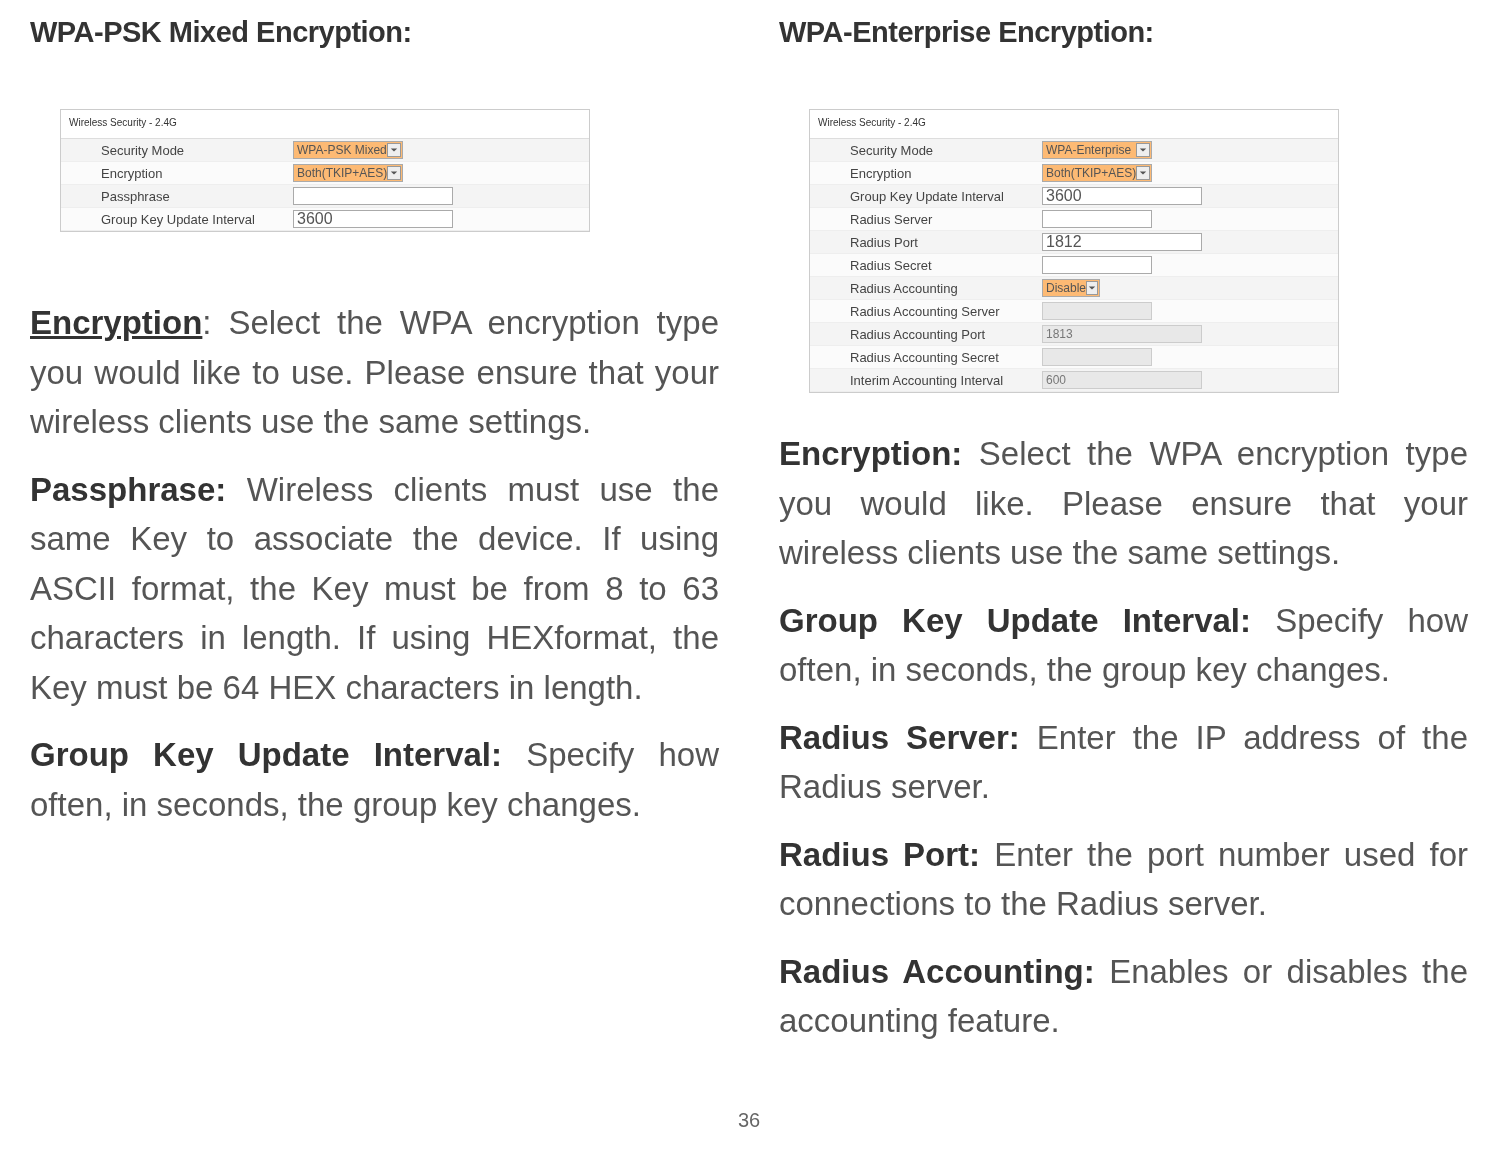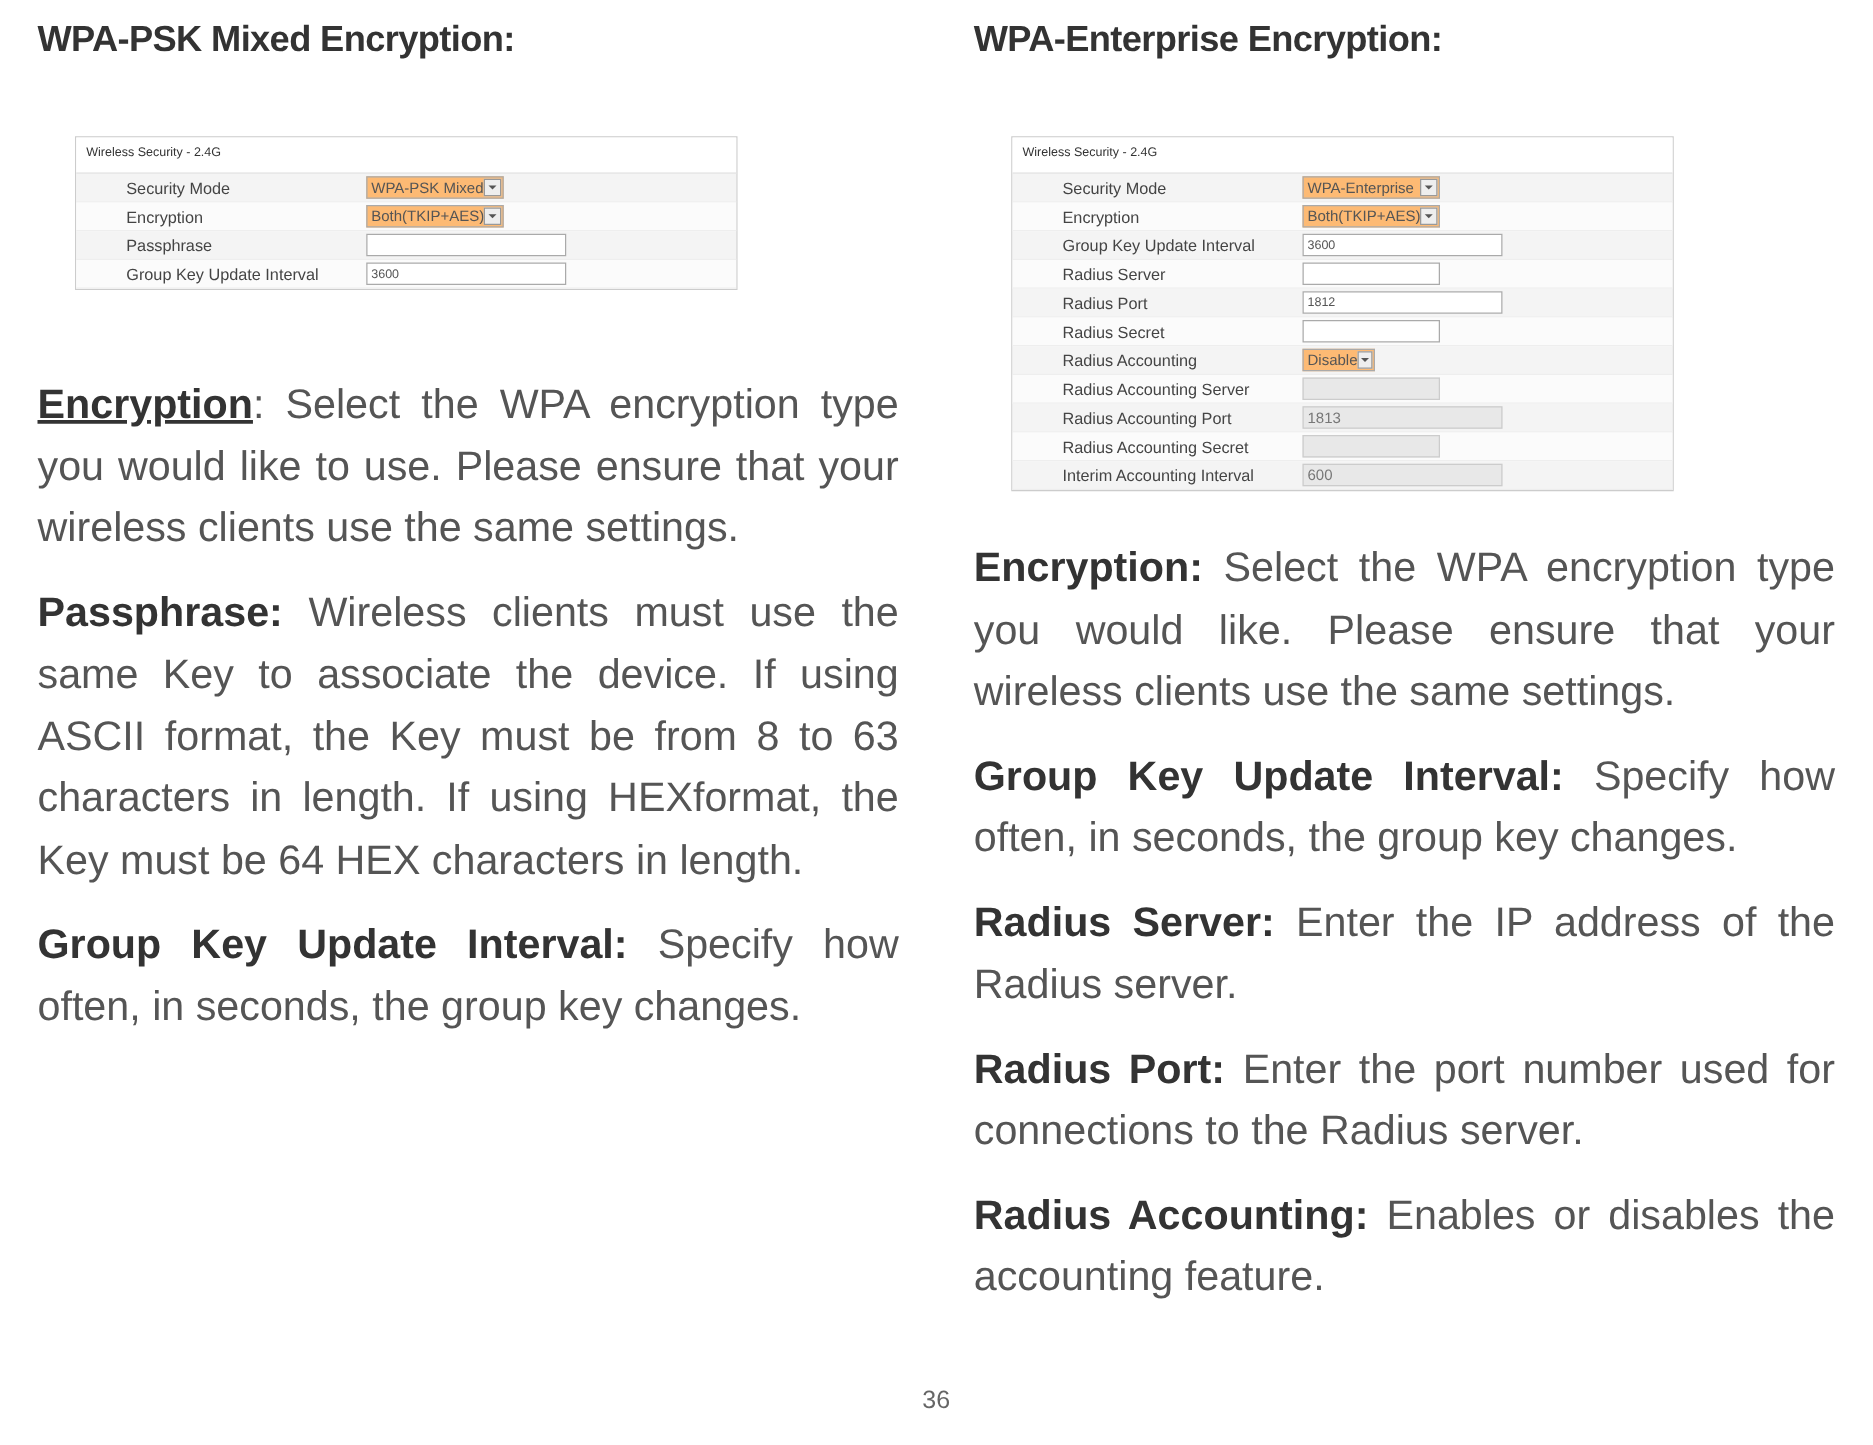--- a/index.html
+++ b/index.html
@@ -50,21 +50,21 @@
     width: 200px;
     padding-left: 8px;
     flex-shrink: 0;
     margin-left: 32px;
   }
   .row-input {
     width: 110px;
     height: 18px;
     border: 1px solid #aaa;
     background: #fff;
-    font-size: 10px;
+    font-size: 16px;
     padding: 0 3px;
     display: flex;
     align-items: center;
     color: #555;
   }
   .row-select {
     width: 110px;
     height: 18px;
     border: 1px solid #aaa;
     background: #fdba74;

